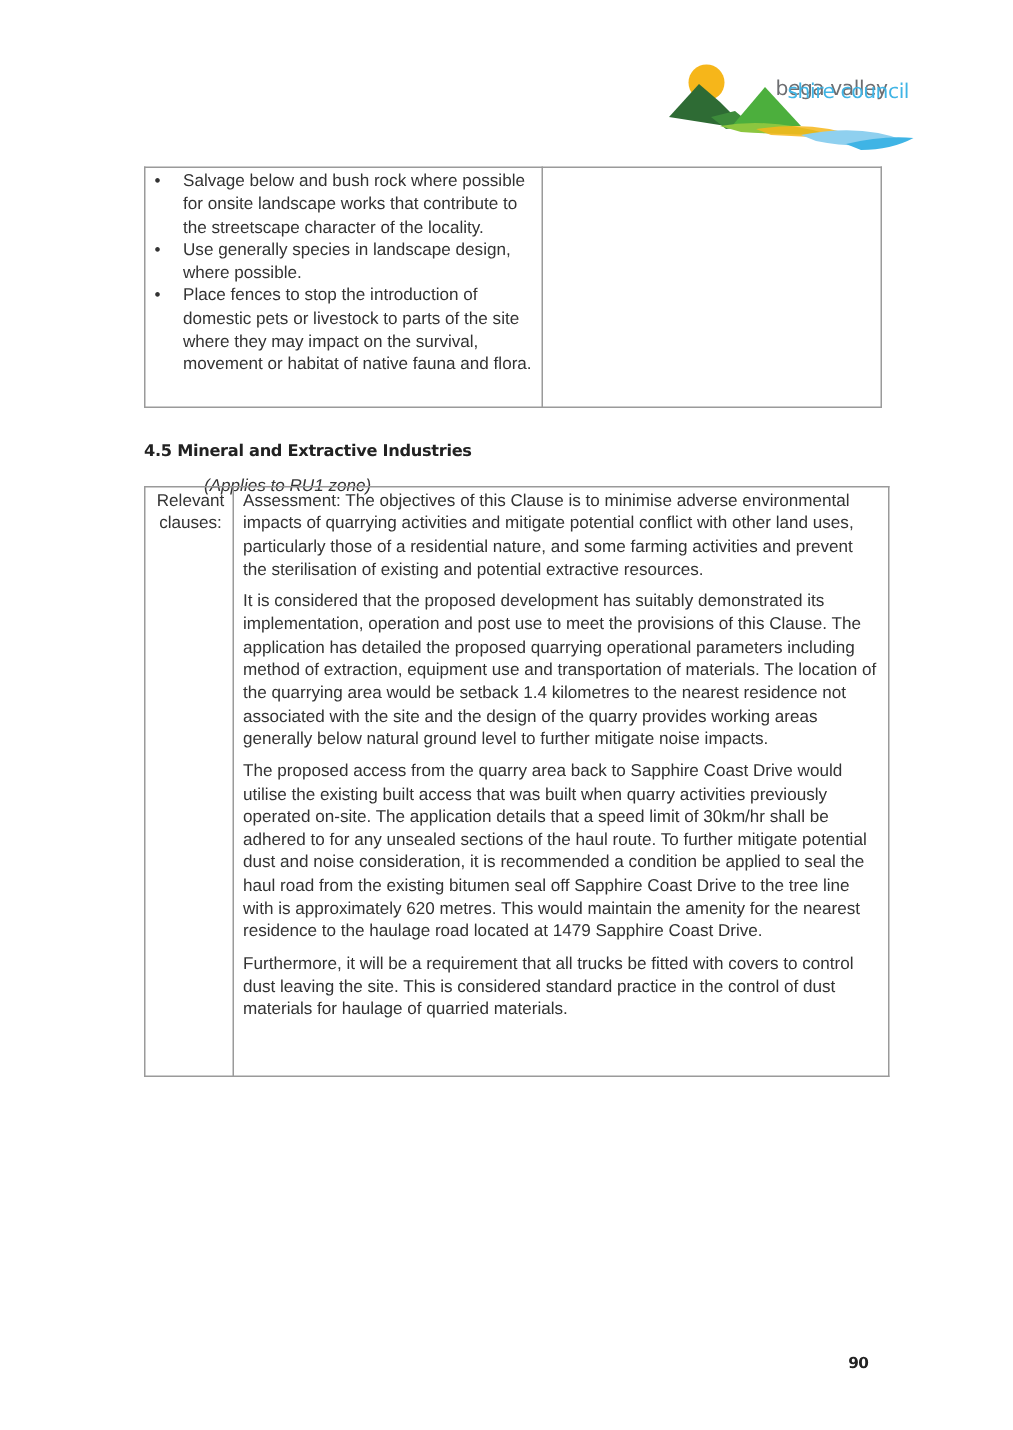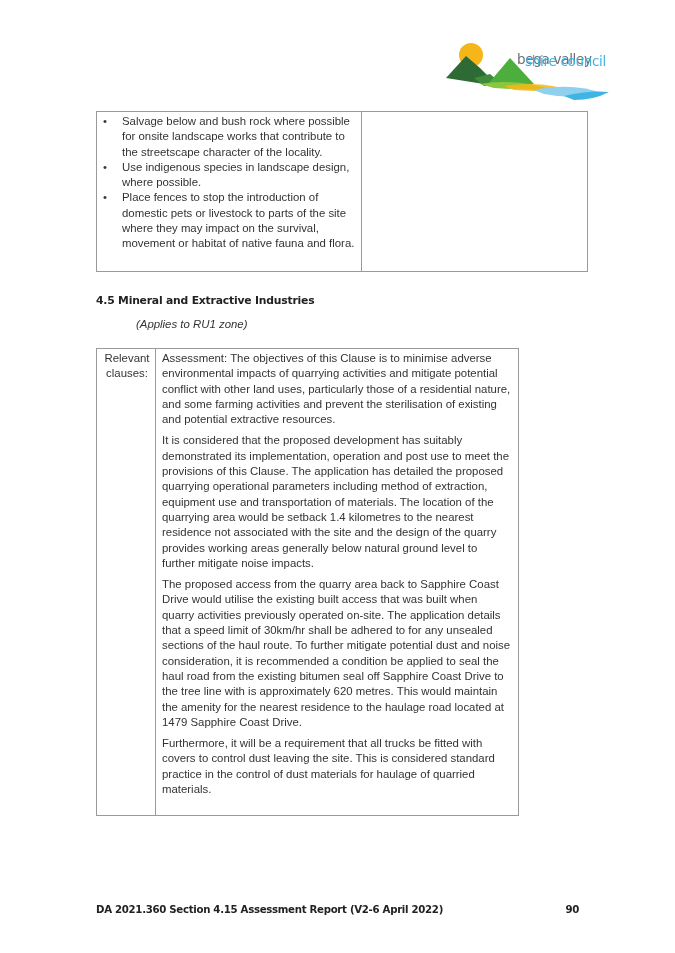--- a/index.html
+++ b/index.html
@@ -14,21 +14,21 @@
     table.t1 { position: absolute; left: 96px; top: 111px; width: 492px; border-collapse: collapse; }
     table.t1 td { border: 1.3px solid #9a9a9a; vertical-align: top; padding: 0; }
     table.t1 td.c1 { width: 264px; height: 159px; }
     table.t1 ul { margin: 0; padding: 2px 4px 2px 4px; list-style: none; }
     table.t1 li { position: relative; padding-left: 21px; }
     table.t1 li .bullet { position: absolute; left: 2px; top: 0; }
 
     .heading { position: absolute; left: 96px; top: 294px; font-family: "DejaVu Sans", sans-serif; font-size: 10.8px; font-weight: bold; color: #222; letter-spacing: -0.2px; }
     .subheading { position: absolute; left: 96px; top: 317px; font-style: italic; margin-left: 40px; }
 
-    table.t2 { position: absolute; left: 96px; top: 348px; width: 423px; border-collapse: collapse; }
+    table.t2 { position: absolute; left: 96px; top: 324px; width: 497px; border-collapse: collapse; }
     table.t2 td { border: 1.3px solid #9a9a9a; vertical-align: top; }
     table.t2 td.lab { width: 52px; padding: 2px 2px 0 4px; text-align: center; }
     table.t2 td.body { padding: 2px 6px 12px 6px; height: 378px; }
     table.t2 p { margin: 0 0 6px 0; }
 
     .footer { position: absolute; left: 96px; top: 904px; width: 483px; font-family: "DejaVu Sans", sans-serif; font-size: 10.2px; font-weight: bold; color: #222; letter-spacing: -0.3px; }
     .footer .page { position: absolute; right: 0; top: 0; }
   </style>
 </head>
 <body>
@@ -47,21 +47,21 @@
   <div class="logo-text1">bega valley</div>
   <div class="logo-text2">shire council</div>
 </div>
 
 <table class="t1 text">
   <tbody>
       <tr>
     <td class="c1">
       <ul>
         <li><span class="bullet">•</span><span>Salvage below and bush rock where possible for onsite landscape works that contribute to the streetscape character of the locality.</span></li>
-        <li><span class="bullet">•</span><span>Use indigenous species in landscape design, where possible.</span></li>
+        <li><span class="bullet">•</span><span>Use generally species in landscape design, where possible.</span></li>
         <li><span class="bullet">•</span><span>Place fences to stop the introduction of domestic pets or livestock to parts of the site where they may impact on the survival, movement or habitat of native fauna and flora.</span></li>
       </ul>
     </td>
     <td></td>
   </tr>
 </tbody>
   </table>
 
 <div class="heading">4.5 Mineral and Extractive Industries</div>
 <div class="subheading text">(Applies to RU1 zone)</div>
@@ -74,15 +74,14 @@
       <p>Assessment: The objectives of this Clause is to minimise adverse environmental impacts of quarrying activities and mitigate potential conflict with other land uses, particularly those of a residential nature, and some farming activities and prevent the sterilisation of existing and potential extractive resources.</p>
       <p>It is considered that the proposed development has suitably demonstrated its implementation, operation and post use to meet the provisions of this Clause. The application has detailed the proposed quarrying operational parameters including method of extraction, equipment use and transportation of materials. The location of the quarrying area would be setback 1.4 kilometres to the nearest residence not associated with the site and the design of the quarry provides working areas generally below natural ground level to further mitigate noise impacts.</p>
       <p>The proposed access from the quarry area back to Sapphire Coast Drive would utilise the existing built access that was built when quarry activities previously operated on-site. The application details that a speed limit of 30km/hr shall be adhered to for any unsealed sections of the haul route. To further mitigate potential dust and noise consideration, it is recommended a condition be applied to seal the haul road from the existing bitumen seal off Sapphire Coast Drive to the tree line with is approximately 620 metres. This would maintain the amenity for the nearest residence to the haulage road located at 1479 Sapphire Coast Drive.</p>
       <p>Furthermore, it will be a requirement that all trucks be fitted with covers to control dust leaving the site. This is considered standard practice in the control of dust materials for haulage of quarried materials.</p>
     </td>
   </tr>
 </tbody>
   </table>
 
 <div class="footer">
-  <span>DA 2021.360 Section 4.15 Assessment Report (V2-6 April 2022)</span>
   <span class="page">90</span>
 </div>
 
 </body></html>

